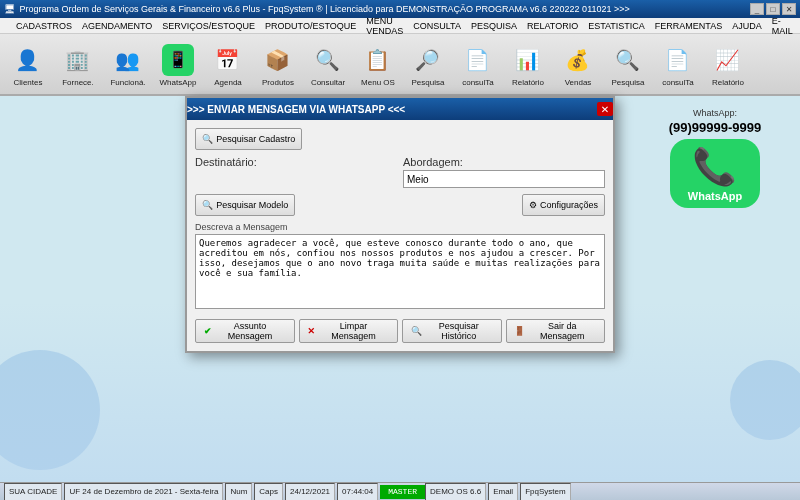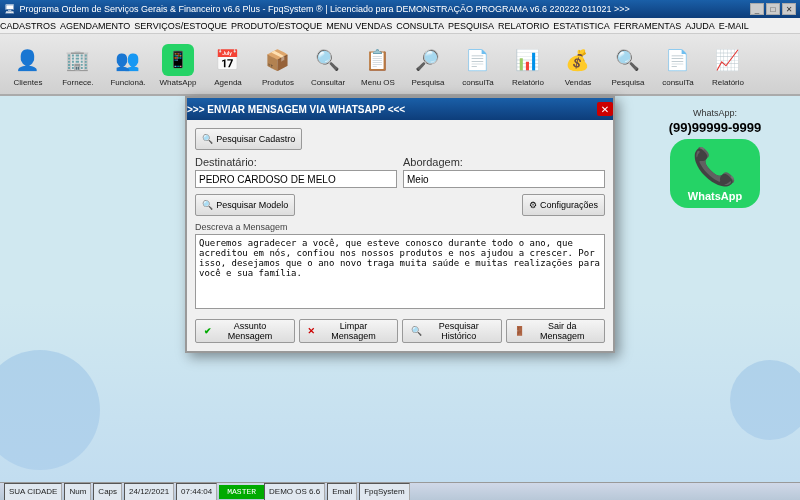--- a/index.html
+++ b/index.html
@@ -33,24 +33,24 @@
       display: flex; align-items: center; justify-content: center;
       font-size: 8px; cursor: pointer; color: #333;
     }
 
     
     .menu-bar {
       background: #f0f0f0;
       height: 16px;
       display: flex;
       align-items: center;
-      padding: 0 0;
+      padding: 0 16px;
       border-bottom: 1px solid #ccc;
       font-size: 9px;
-      gap: 4px;
+      gap: 10px;
     }
     .menu-item { cursor: pointer; }
 
     
     .toolbar {
       background: linear-gradient(to bottom, #e8e8e8, #d0d0d0);
       height: 62px;
       display: flex;
       align-items: center;
       padding: 2px 4px;
@@ -419,21 +419,20 @@
     <div class="form-row">
       <button class="form-btn">
         <span>🔍</span>
         <span>Pesquisar Cadastro</span>
       </button>
     </div>
 
     <div class="two-col">
       <div class="col-half">
         <div class="section-label">Destinatário:</div>
-        <input class="form-input" type="text" style="width: 100%;" value="PEDRO CARDOSO DE MELO">
       </div>
       <div class="col-half">
         <div class="section-label">Abordagem:</div>
         <input class="form-input" type="text" style="width: 100%;" value="Meio">
       </div>
     </div>
 
     <div class="form-row">
       <button class="form-btn">
         <span>🔍</span>
@@ -470,20 +469,23 @@
       </button>
     </div>
   </div>
 </div>
 
 <div class="status-bar">
   <div class="status-segment">
     <span>SUA CIDADE</span>
   </div>
   <div class="status-segment">
+    <span>UF 24 de Dezembro de 2021 - Sexta-feira</span>
+  </div>
+  <div class="status-segment">
     <span>Num</span>
   </div>
   <div class="status-segment">
     <span>Caps</span>
   </div>
   <div class="status-segment">
     <span>24/12/2021</span>
   </div>
   <div class="status-segment">
     <span>07:44:04</span>

